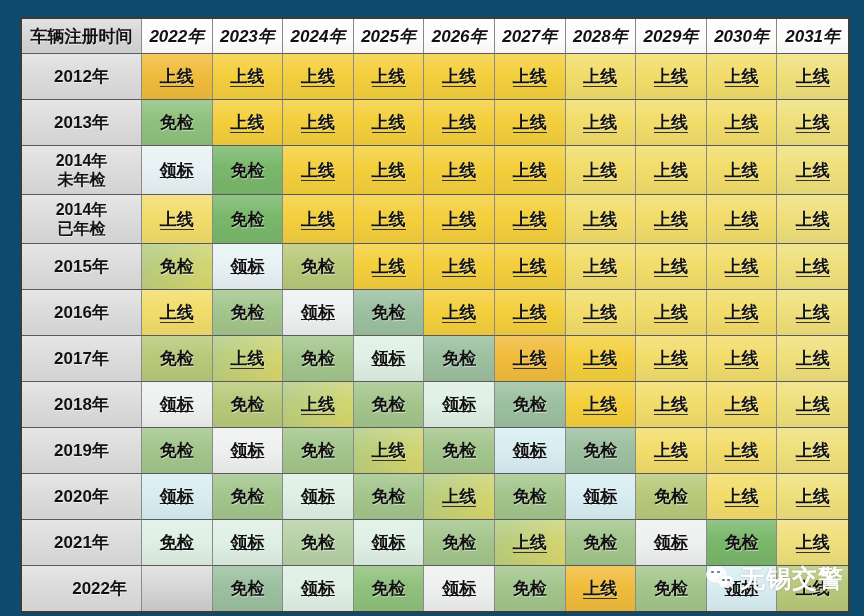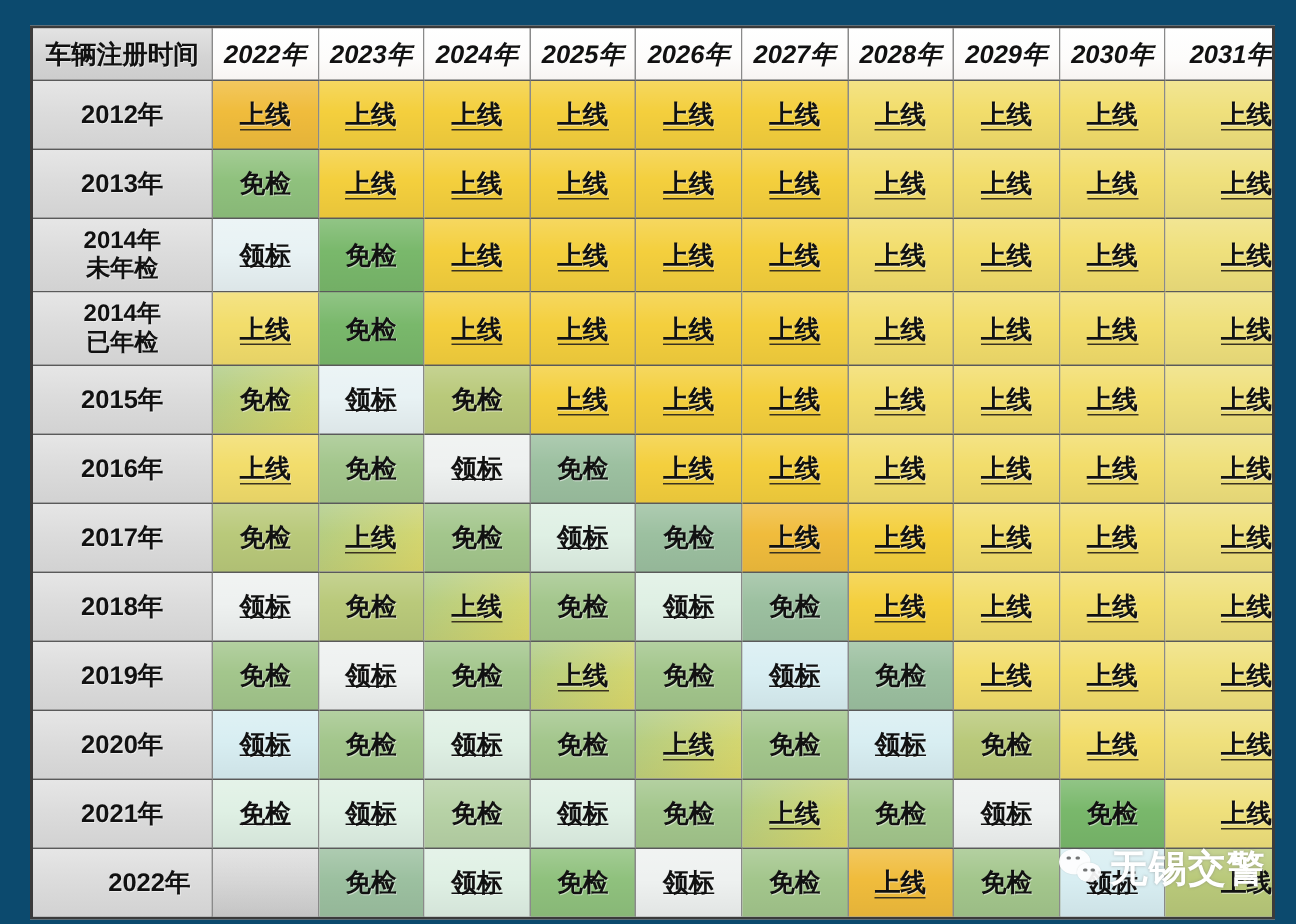--- a/index.html
+++ b/index.html
@@ -41,21 +41,21 @@
     text-align: center;
     vertical-align: middle;
     font-size: 17px;
     color: #111111;
     font-weight: 700;
     text-shadow: 0.5px 0.5px 0 rgba(255,255,255,0.55);
     overflow: hidden;
     white-space: nowrap;
   }
   table.reg-table tr:last-child td { border-bottom: none; }
-  table.reg-table td:last-child { border-right: none; text-align: right; }
+  table.reg-table td:last-child { border-right: none; }
 
   
   col.c-label { width: 120px; }
   col.c-year  { width: 70.6px; }
 
   
   tr.head-row td { height: 34px; }
   td.head-label {
     background: linear-gradient(180deg, #e3e3e3 0%, #d4d4d4 55%, #cdcdcd 100%);
     font-size: 17px;

